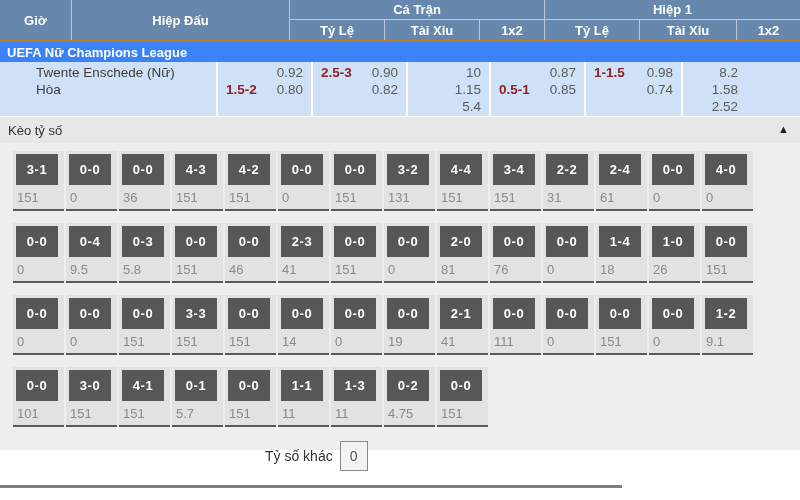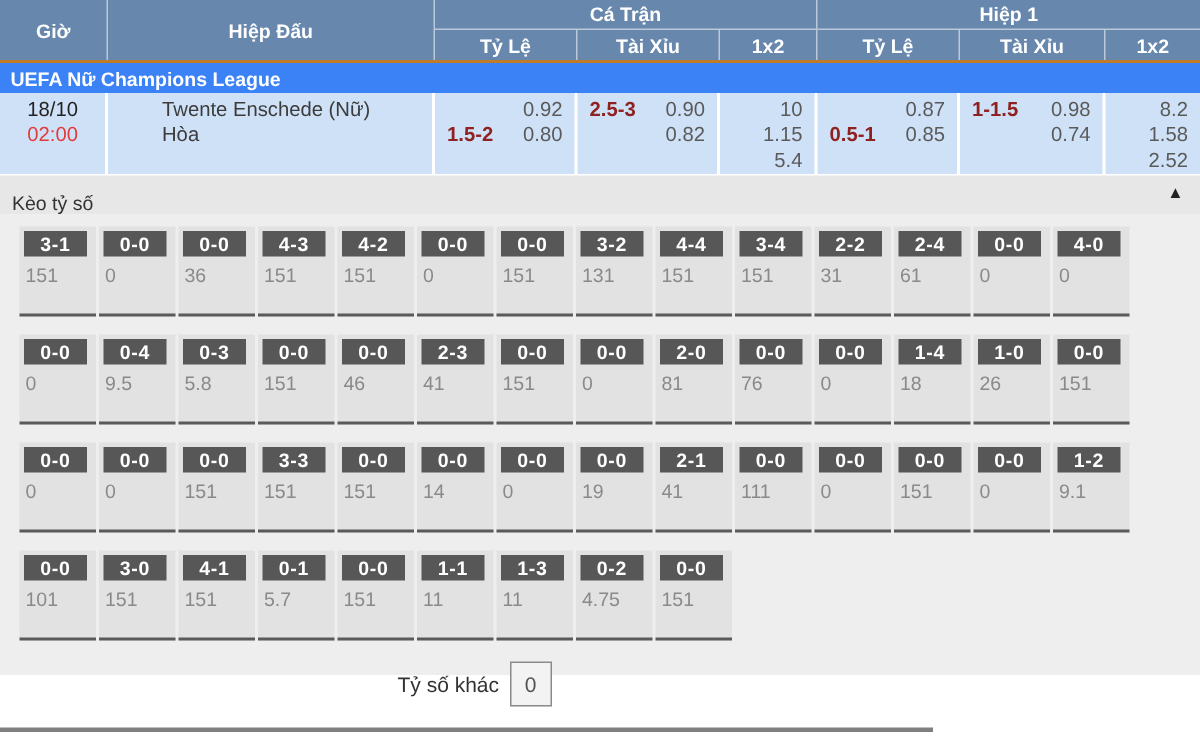--- a/index.html
+++ b/index.html
@@ -34,27 +34,27 @@
   .t-right { justify-content:flex-end; }
   .time-col { text-align:right; padding-right:10px; color:#222; }
   .time-col .tm { color:#e23b3b; }
   .teams-col { padding-left:28px; color:#3c3c3c; }
   .teams-col .away { color:#e23b3b; }
   .hcp { color:#8f2121; font-weight:bold; }
   .odd { color:#5a5a5a; margin-left:auto; }
 
   
   .cs-bar { position:relative; height:27px; background:#e7e7e7; border-top:1px solid #fff;
-            display:flex; align-items:flex-end; padding-left:8px; font-size:13px; color:#333; }
+            display:flex; align-items:center; padding-left:8px; font-size:13px; color:#333; }
   .cs-arrow { position:absolute; right:11px; top:6px; font-size:11px; color:#222; cursor:pointer; }
 
   .cs-body { height:307px; background:#eeeeee; padding-top:8px; }
   .score-row { display:flex; gap:2px; padding-left:13px; margin-bottom:12px; }
   .score-cell { width:51px; height:60px; background:#e2e2e2; border-bottom:2px solid #5a5a5a; }
-  .score-chip { width:42px; height:17px; margin:3px 0 0 3px; background:#575757; color:#fff;
+  .score-chip { width:42px; height:31px; margin:3px 0 0 3px; background:#575757; color:#fff;
                 font-size:13px; font-weight:bold; display:flex; align-items:center;
                 justify-content:center; letter-spacing:.5px; }
   .score-odds { margin:5px 0 0 4px; font-size:13px; color:#8a8a8a; }
 
   .other-row { display:flex; align-items:center; margin:14px 0 0 265px; font-size:14px; color:#333; }
   .other-box { width:28px; height:30px; margin-left:7px; border:1px solid #8a8a8a;
                display:flex; align-items:center; justify-content:center;
                font-size:14px; color:#555; background:#f3f3f3; }
   .bottom-line { width:622px; height:3px; background:#7f7f7f; margin-top:14px; }
 </style>
@@ -80,24 +80,20 @@
       <div style="width:63px">1x2</div>
     </div>
   </div>
 </div>
 
 <div class="league">
   <span>UEFA Nữ Champions League</span>
 </div>
 
 <div class="match-row">
-  <div class="m-col time-col" style="width:72px">
-    <div class="m-line t-right">18/10</div>
-    <div class="m-line t-right tm">02:00</div>
-  </div>
   <div class="m-col teams-col" style="width:218px">
     <div class="m-line" style="justify-content:flex-start">Twente Enschede (Nữ)</div>
     <div class="m-line" style="justify-content:flex-start">Hòa</div>
   </div>
 
   <div class="m-col" style="width:95px">
     <div class="m-line">
         <span class="odd">0.92</span>
       </div>
     <div class="m-line">
@@ -107,21 +103,21 @@
   </div>
   <div class="m-col" style="width:95px">
     <div class="m-line">
         <span class="hcp">2.5-3</span>
         <span class="odd">0.90</span>
       </div>
     <div class="m-line">
         <span class="odd">0.82</span>
       </div>
   </div>
-  <div class="m-col" style="width:65px">
+  <div class="m-col" style="width:83px">
     <div class="m-line">
         <span class="odd">10</span>
       </div>
     <div class="m-line">
         <span class="odd">1.15</span>
       </div>
     <div class="m-line">
         <span class="odd">5.4</span>
       </div>
   </div>

